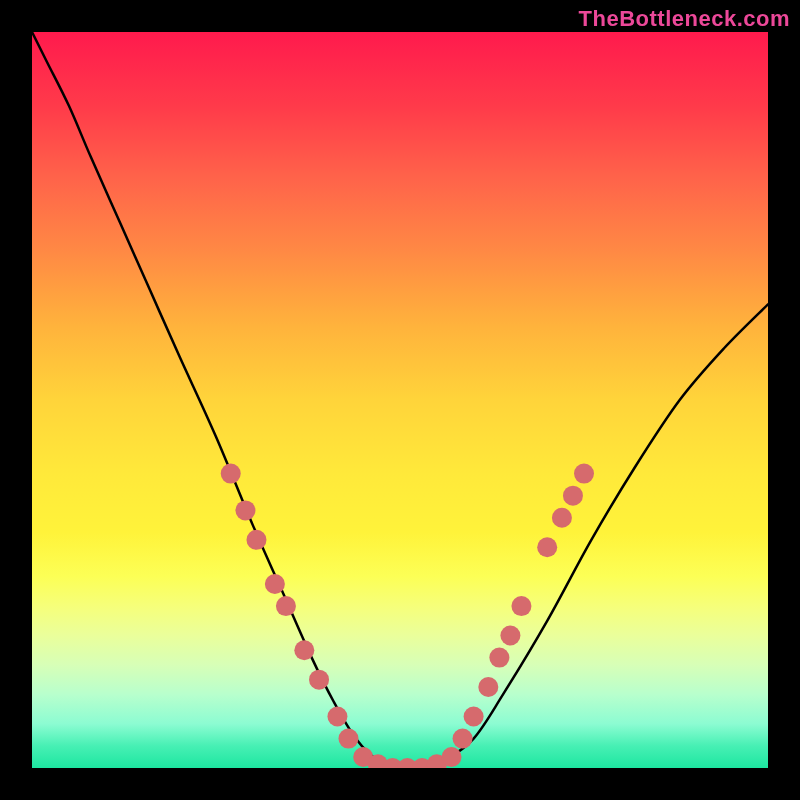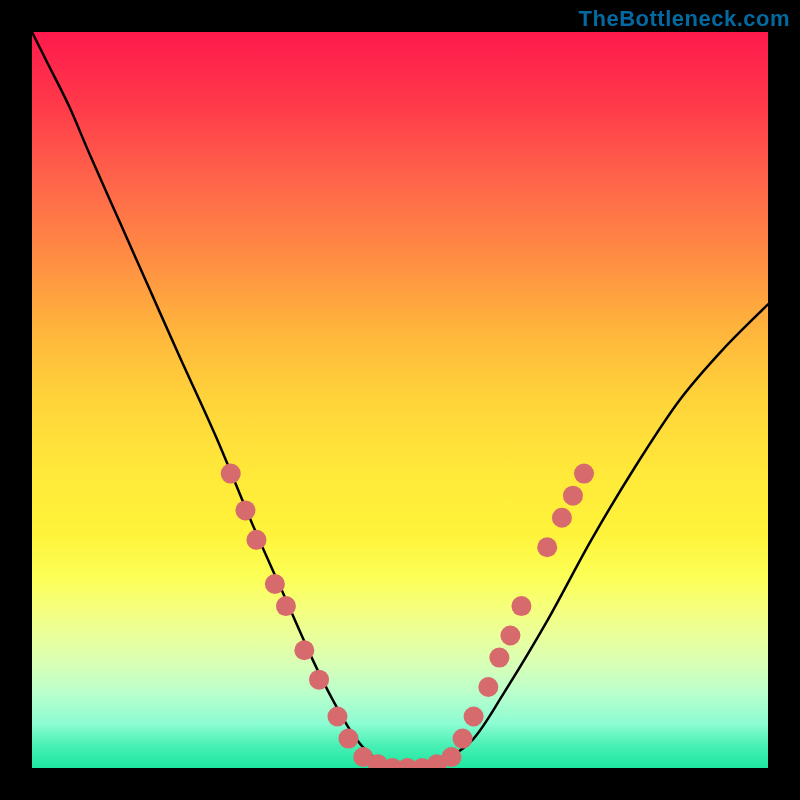--- a/index.html
+++ b/index.html
@@ -32,21 +32,21 @@
       #d7ffb7 86%,
       #b8ffcd 90%,
       #8cfcd2 94%,
       #47f0b4 97%,
       #1de6a0 100%);
   }
   .attribution {
     position: absolute;
     top: 6px;
     right: 10px;
-    color: #0369a1;
+    color: #ec4899;
     font-size: 22px;
     font-weight: 600;
     letter-spacing: 0.5px;
     z-index: 10;
   }
   svg.curve {
     position: absolute;
     left: 0;
     top: 0;
     width: 736px;

